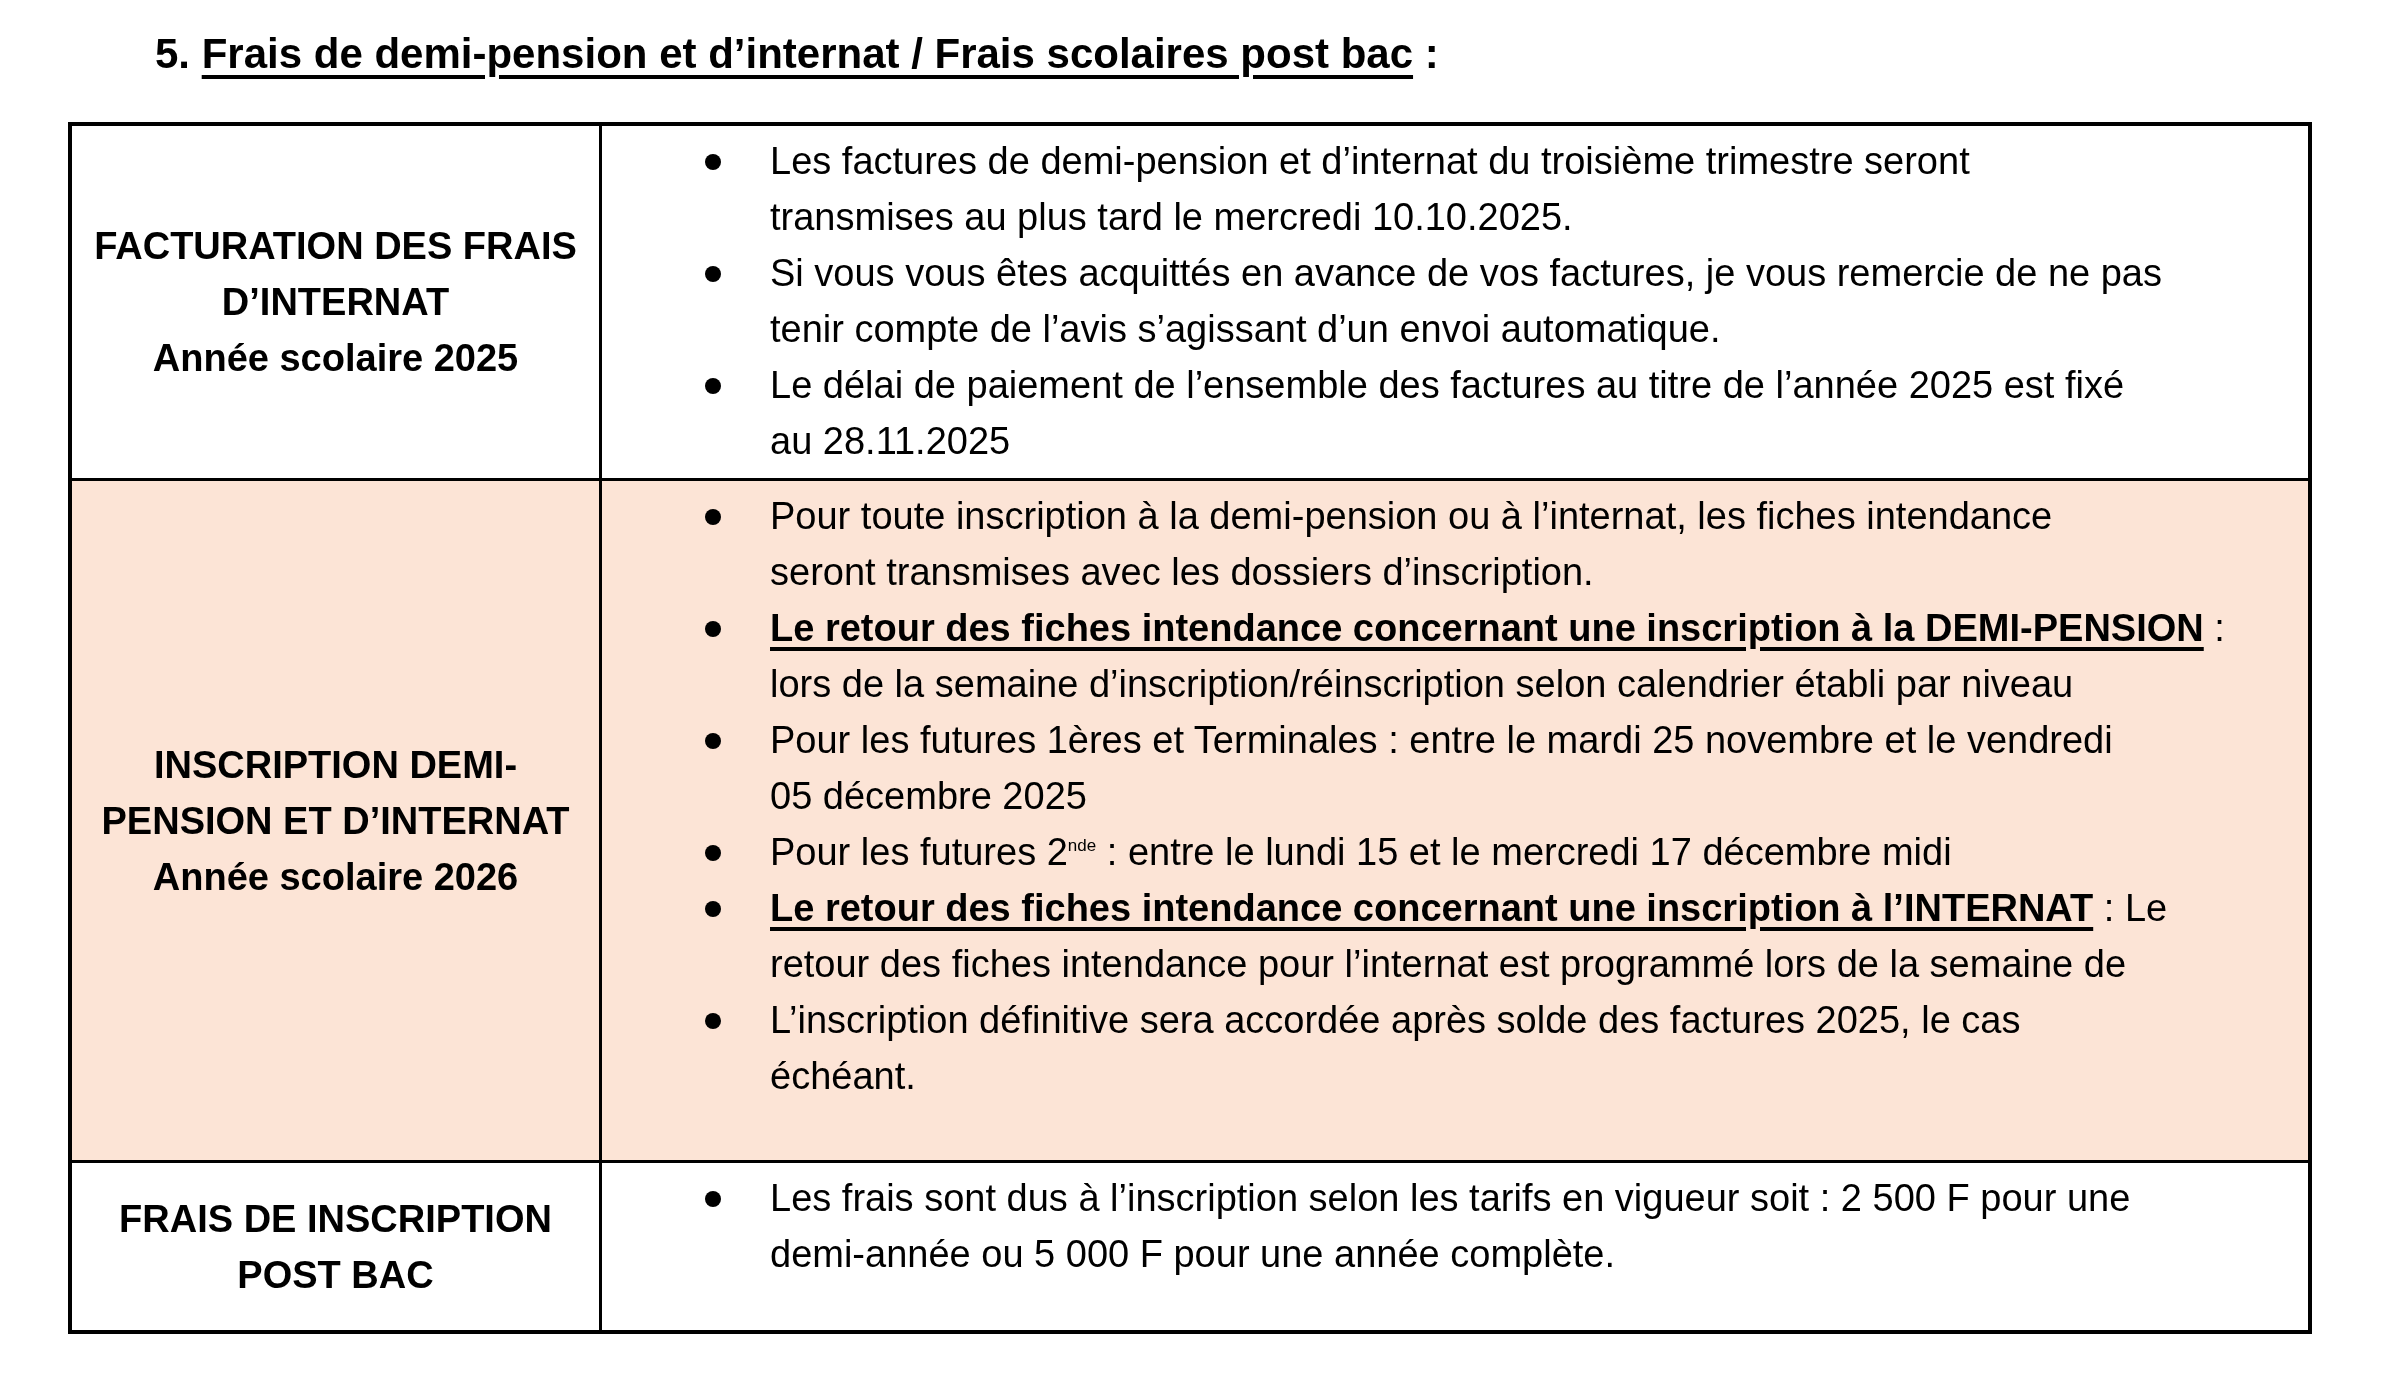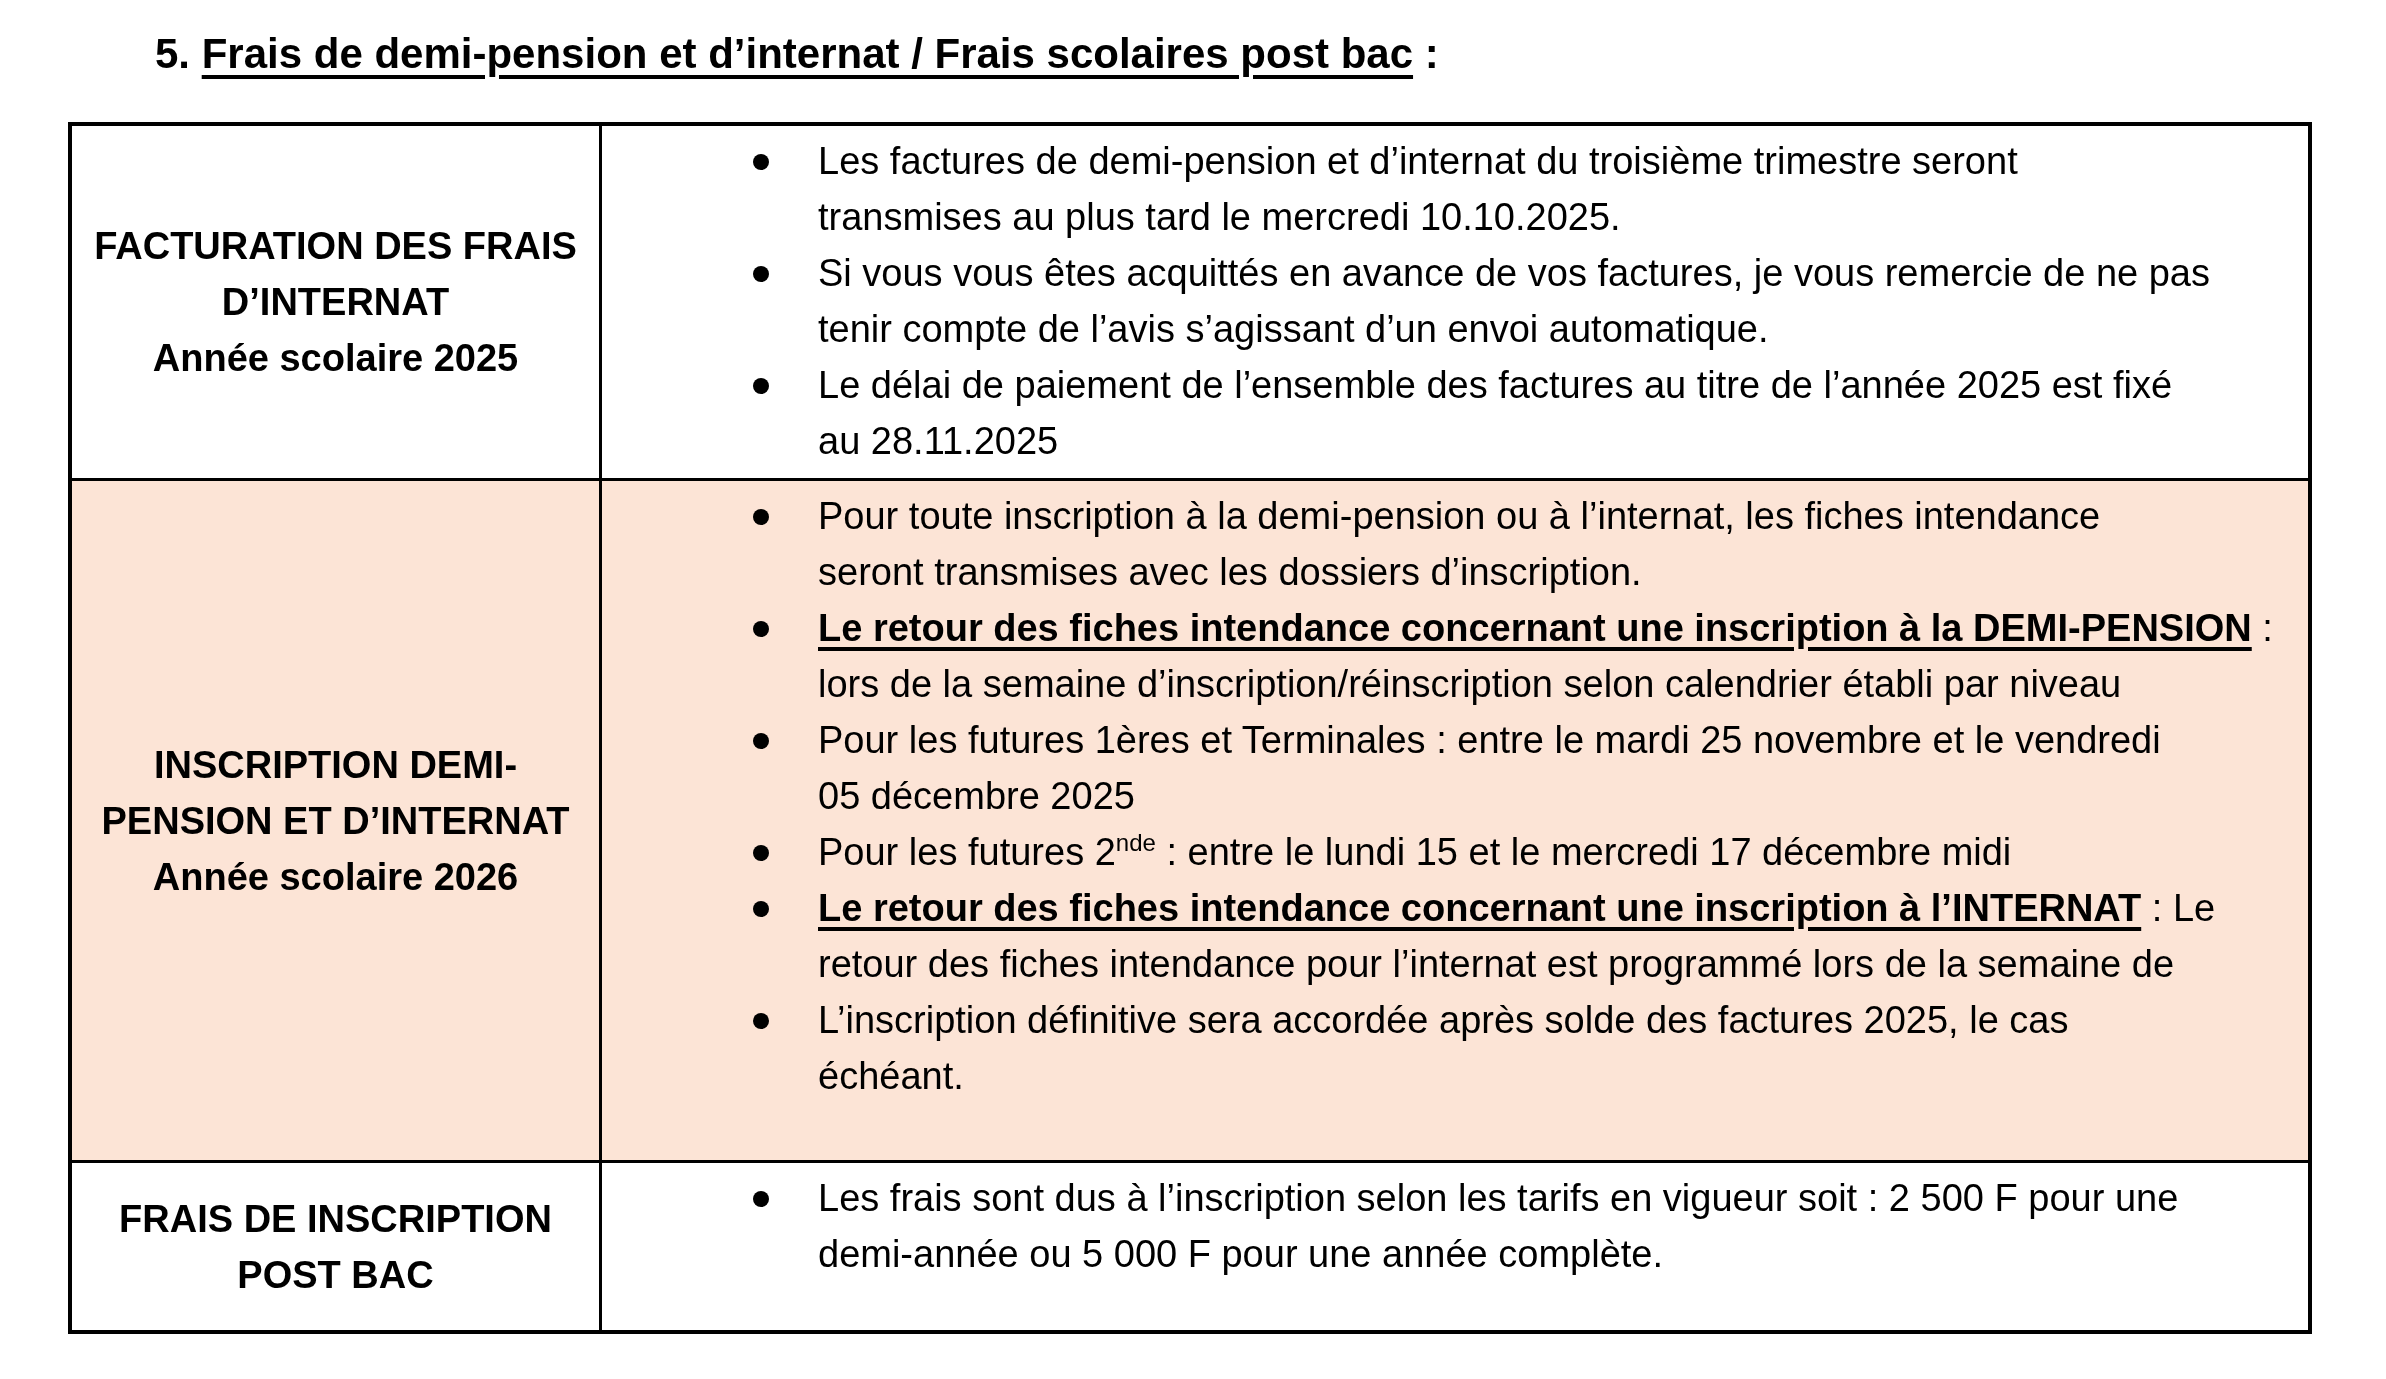--- a/index.html
+++ b/index.html
@@ -54,21 +54,20 @@
   }
   .hline{
     line-height:56px;
     white-space:nowrap;
   }
   .content-cell{
     flex:1;
     box-sizing:border-box;
     padding:7px 16px 0 0;
     overflow:hidden;
-    margin-left:48px;
   }
   ul.bullets{
     margin:0;padding:0;
     list-style:none;
   }
   li.bullet-item{
     position:relative;
     padding-left:168px;
     margin:0;
     font-size:38px;
@@ -86,21 +85,21 @@
     line-height:56px;
     white-space:nowrap;
   }
   .b{font-weight:bold;}
   .u{
     text-decoration:underline;
     text-decoration-thickness:4px;
     text-underline-offset:6px;
   }
   sup{
-    font-size:24px;
+    font-size:17px;
     line-height:0;
   }
 </style>
 </head>
 <body>
 
 <div class="page-title">
     <span class="line"><span class="b">5. </span><span class="b u">Frais de demi-pension et d’internat / Frais scolaires post bac</span><span class="b"> :</span></span>
   </div>
 

